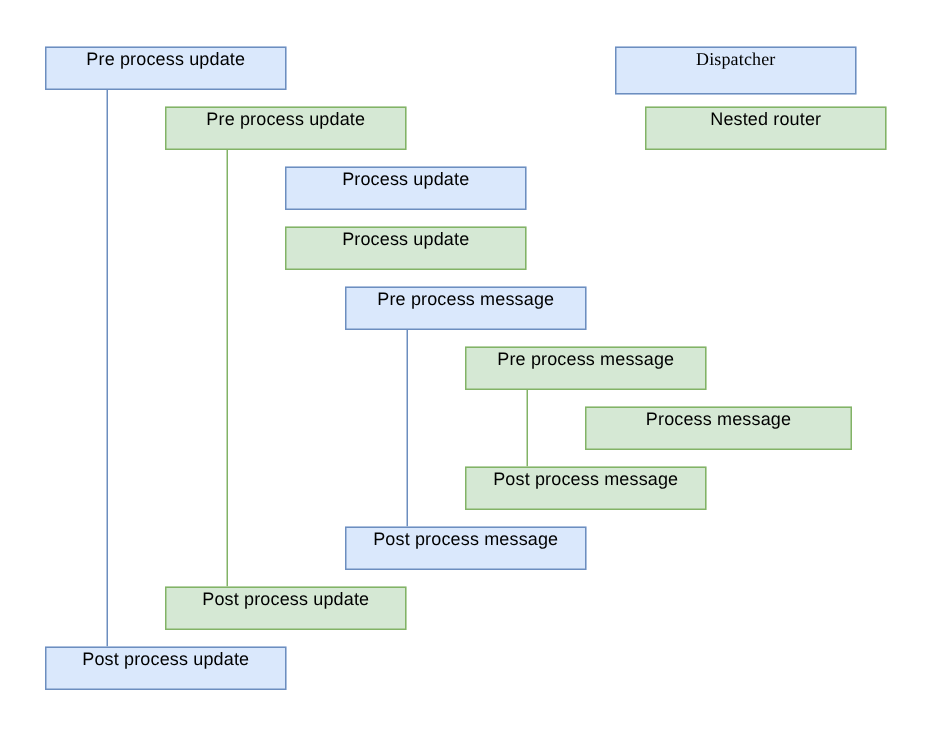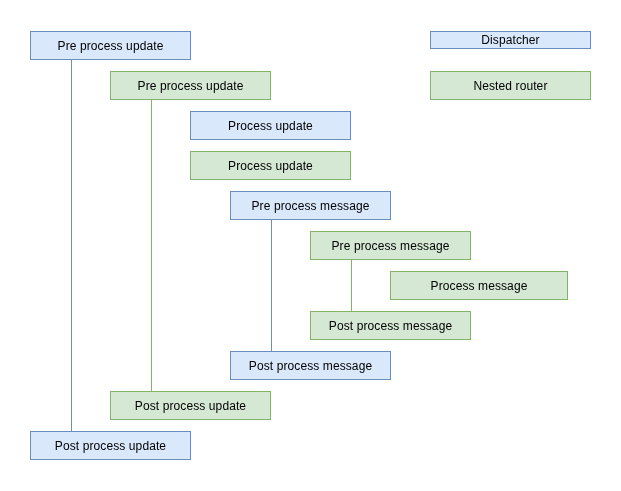--- a/index.html
+++ b/index.html
@@ -18,21 +18,21 @@
     background: #ffffff;
     overflow: hidden;
   }
   .node {
     position: absolute;
     box-sizing: border-box;
     width: 161px;
     height: 29px;
     border: 1px solid #000;
     display: flex;
-    align-items: center;
+    align-items: flex-start;
     justify-content: center;
     font-size: 12px;
     line-height: 14px;
     color: #000000;
     text-align: center;
     white-space: nowrap;
     letter-spacing: 0.1px;
   }
   .node.dispatcher {
     background: #dae8fc;
@@ -92,20 +92,20 @@
         <span>Post process message</span>
       </div>
       <div class="node nested" style="left: 110px; top: 391px; width: 161px; height: 29px;">
         <span>Post process update</span>
       </div>
       <div class="node dispatcher" style="left: 30px; top: 431px; width: 161px; height: 29px;">
         <span>Post process update</span>
       </div>
     </div>
   <div id="legend-layer">
-      <div class="node dispatcher" style="left: 430px; top: 31px; width: 161px; height: 18px;">
+      <div class="node dispatcher" style="left: 410px; top: 31px; width: 161px; height: 32px; font-family: Liberation Serif, serif;">
         <span>Dispatcher</span>
       </div>
       <div class="node nested" style="left: 430px; top: 71px; width: 161px; height: 29px;">
         <span>Nested router</span>
       </div>
     </div>
 </div>
 
 </body></html>

